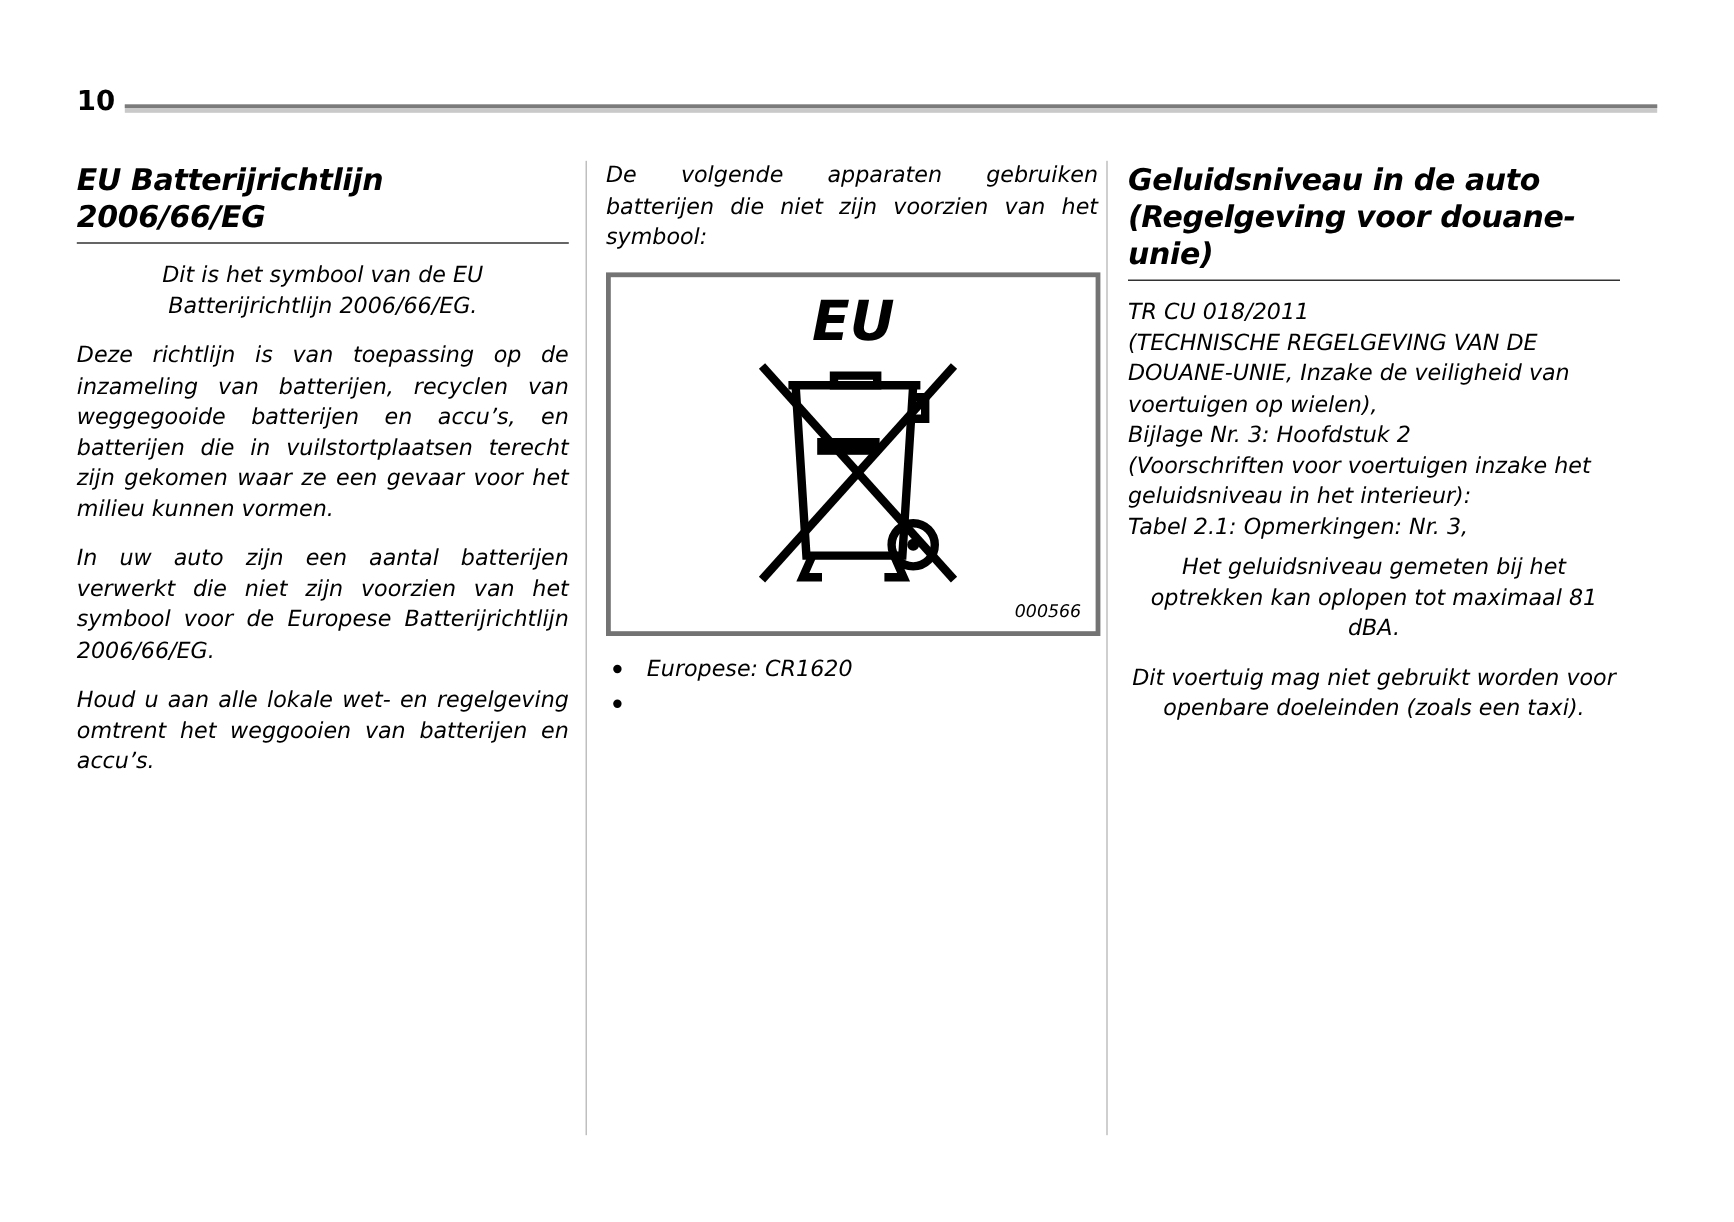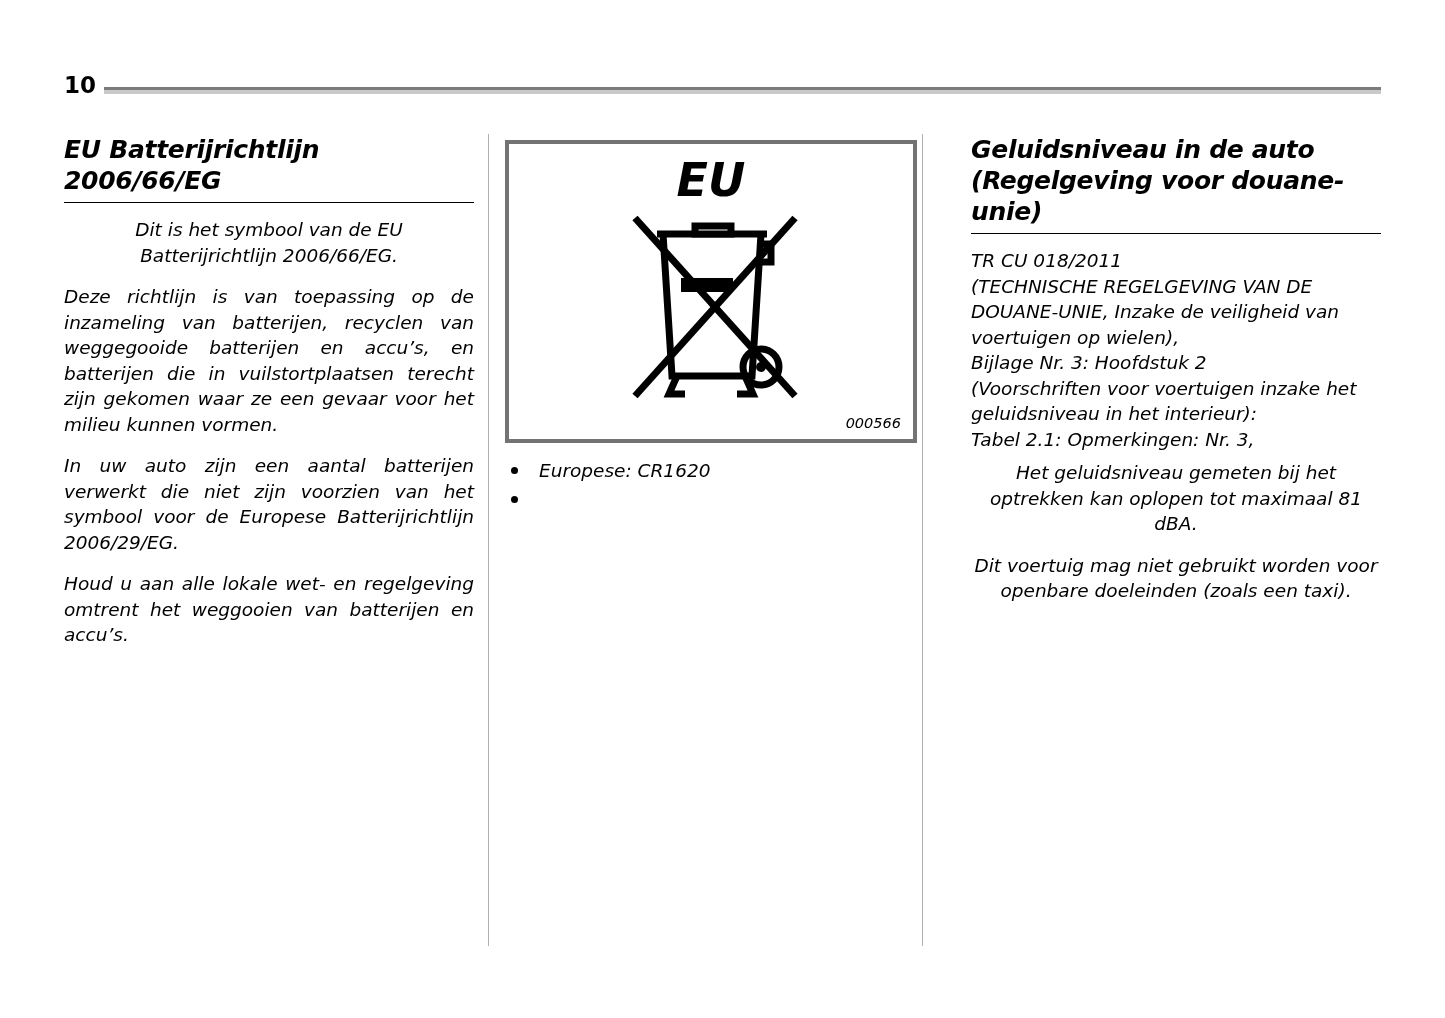--- a/index.html
+++ b/index.html
@@ -66,21 +66,21 @@
   }
   .col {
     position: absolute;
     top: 0;
     width: 410px;
     height: 812px;
     font-style: italic;
   }
   .col1 { left: 0; }
   .col2 { left: 441px; }
-  .col3 { left: 876px; margin-left: 31px; }
+  .col3 { left: 876px; }
 
   .col-divider {
     position: absolute;
     top: 0;
     width: 1px;
     height: 812px;
     background: #b0b0b0;
   }
   .div1 { left: 424px; }
   .div2 { left: 858px; }
@@ -176,25 +176,26 @@
   <div class="columns">
 
     <div class="col-divider div1"></div>
     <div class="col-divider div2"></div>
 
     <div class="col col1">
       <h1 class="sec-title">EU Batterijrichtlijn 2006/66/EG</h1>
       <div class="title-rule"></div>
       <p class="body nojust">Dit is het symbool van de EU Batterijrichtlijn 2006/66/EG.</p>
       <p class="body">Deze richtlijn is van toepassing op de inzameling van batterijen, recyclen van weggegooide batterijen en accu’s, en batterijen die in vuilstortplaatsen terecht zijn gekomen waar ze een gevaar voor het milieu kunnen vormen.</p>
-      <p class="body">In uw auto zijn een aantal batterijen verwerkt die niet zijn voorzien van het symbool voor de Europese Batterijrichtlijn 2006/29/EG.</p>
+      <p class="body">In uw auto zijn een aantal batterijen verwerkt die niet zijn voorzien van het symbool voor de Europese Batterijrichtlijn 2006/66/EG.</p>
       <p class="body last">Houd u aan alle lokale wet- en regelgeving omtrent het weggooien van batterijen en accu’s.</p>
     </div>
 
     <div class="col col2">
+      <p class="body">De volgende apparaten gebruiken batterijen die niet zijn voorzien van het symbool:</p>
 
       <div class="figure-box">
         <svg class="fig-svg" width="404" height="295" viewBox="0 0 404 295">
 
           <text x="202" y="52" text-anchor="middle" font-family="DejaVu Sans, sans-serif" font-size="46" font-weight="bold" fill="#000">EU</text>
 
           <g fill="none" stroke="#000" stroke-width="7">
 
             <path d="M148 90 L258 90"></path>
             <path d="M186 82 L222 82 L222 90 L186 90 Z" fill="#fff"></path>

